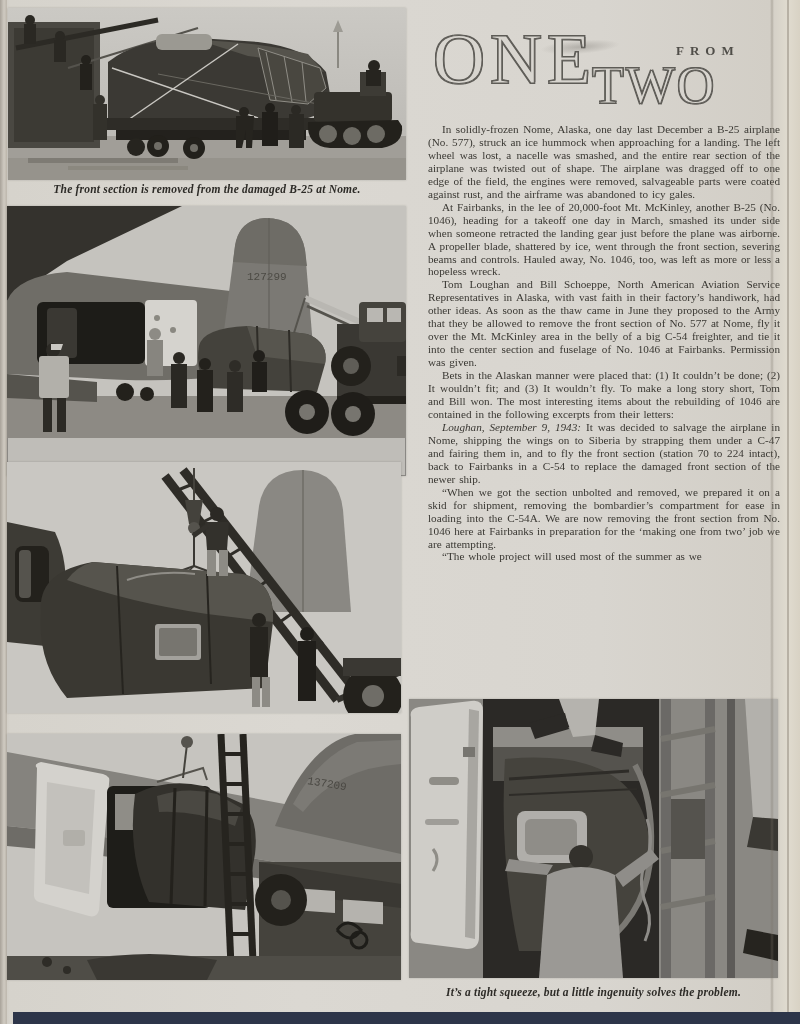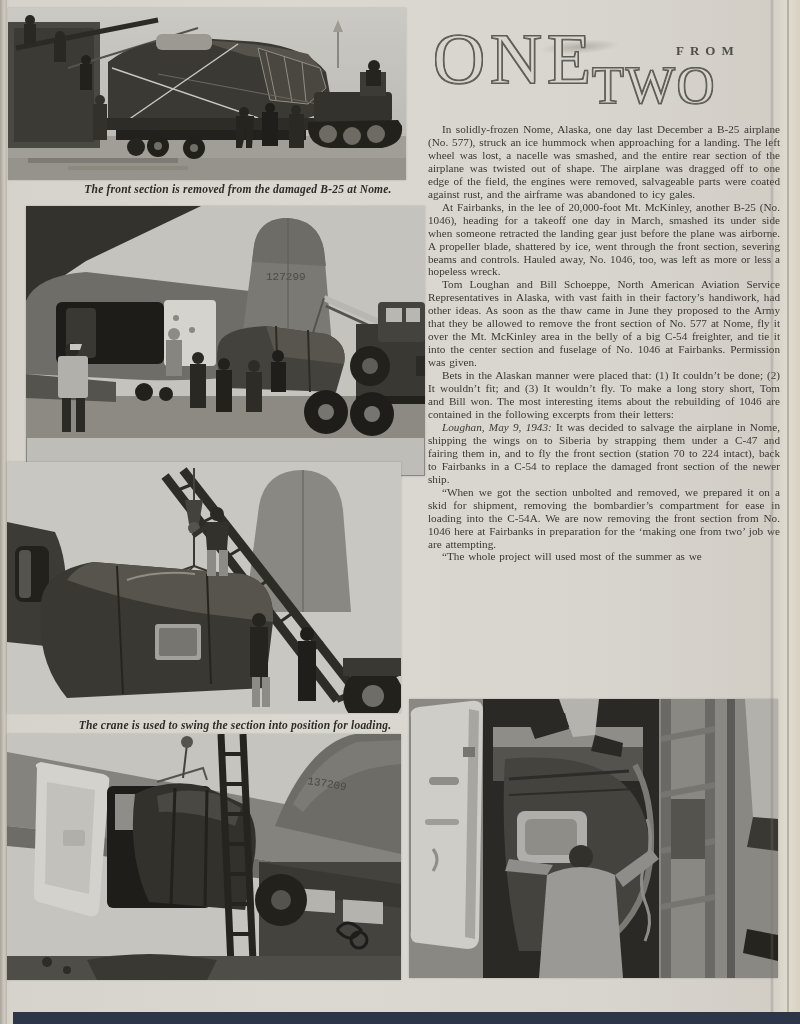--- a/index.html
+++ b/index.html
@@ -10,21 +10,21 @@
         background:linear-gradient(90deg,#a8a299 0,#cfcac1 4px,#bdb7ad 7px);}
   .crease{position:absolute;left:770px;top:0;width:4px;height:1024px;
         background:linear-gradient(90deg,rgba(120,112,100,0),rgba(120,112,100,.35),rgba(120,112,100,0));}
   .edge-right-line{position:absolute;left:787px;top:0;width:2px;height:1024px;background:rgba(110,100,85,.35);}
   .navy-bar{position:absolute;left:13px;top:1012px;width:787px;height:12px;background:#2d3549;}
 
   .photo{position:absolute;overflow:hidden;box-shadow:inset 0 0 0 1px rgba(40,38,34,.35), 0 0 2px rgba(60,56,50,.25);background:#bfbdb8;}
   .photo svg{display:block;}
 
   .caption{position:absolute;text-align:center;font-style:italic;font-weight:bold;
-        font-size:11.5px;line-height:13px;color:#2d2b27;letter-spacing:.2px;padding-left:31px;}
+        font-size:11.5px;line-height:13px;color:#2d2b27;letter-spacing:.2px;}
 
   .title-one{position:absolute;left:433px;top:23px;font-size:72px;line-height:1;letter-spacing:5px;
         color:#d8d5cf;font-family:"Liberation Serif",serif;
         text-shadow:-1px -1px 0 #5e5c57,1px -1px 0 #5e5c57,-1px 1px 0 #5e5c57,1px 1px 0 #5e5c57;
         text-align:center;
         -webkit-text-stroke:1px #5e5c57;}
   .title-two{position:absolute;left:592px;top:60px;font-size:52px;line-height:1;letter-spacing:2px;
         color:#d8d5cf;font-family:"Liberation Serif",serif;
         text-shadow:-1px -1px 0 #5e5c57,1px -1px 0 #5e5c57,-1px 1px 0 #5e5c57,1px 1px 0 #5e5c57;
         -webkit-text-stroke:1px #5e5c57;}
@@ -117,21 +117,21 @@
         <circle cx="368" cy="126" r="9" fill="#6d6b64"></circle>
         <line x1="330" y1="20" x2="330" y2="60" stroke="#8a8881" stroke-width="2"></line>
         <path d="M325 24 L335 24 L330 12 Z" fill="#9d9b94"></path>
       </g>
       <rect x="20" y="150" width="150" height="5" fill="#7e7b74"></rect>
       <rect x="60" y="158" width="120" height="4" fill="#8b887f"></rect>
     </svg>
   </div>
   <div class="caption" style="left:8px;top:183px;width:398px;">The front section is removed from the damaged B-25 at Nome.</div>
 
-  <div class="photo" style="left:7px;top:206px;width:399px;height:270px;margin-left:19px;">
+  <div class="photo" style="left:7px;top:206px;width:399px;height:270px;">
     <svg width="399" height="232" viewBox="0 0 399 232">
       <rect width="399" height="232" fill="#c5c3be"></rect>
       <rect y="190" width="399" height="42" fill="#8d8a84"></rect>
 
       <path d="M0 0 L175 0 L60 55 L0 95 Z" fill="#34322d"></path>
 
       <g>
         <path d="M0 95 Q10 70 60 66 L250 88 Q270 95 268 120 L260 160 Q200 180 80 172 L0 168 Z" fill="#6f6d67"></path>
         <rect x="30" y="96" width="108" height="62" rx="6" fill="#1d1c18"></rect>
         <rect x="40" y="102" width="30" height="50" rx="4" fill="#3a3833"></rect>
@@ -259,21 +259,20 @@
       <rect x="245" y="215" width="8" height="30" fill="#8d8b85"></rect>
         <rect x="255" y="215" width="8" height="30" fill="#8d8b85"></rect>
       <circle cx="300" cy="172" r="7" fill="#201e1a"></circle>
         <rect x="291" y="179" width="18" height="60" fill="#201e1a"></rect>
 
       <circle cx="366" cy="234" r="30" fill="#23211c"></circle>
         <circle cx="366" cy="234" r="11" fill="#6f6d67"></circle>
       <rect x="336" y="196" width="58" height="18" fill="#3a3833"></rect>
     </svg>
   </div>
-  <div class="caption" style="left:7px;top:719px;width:394px;">The crane is used to swing the section into position for loading.</div>
 
   <div class="photo" style="left:7px;top:734px;width:394px;height:246px;">
     <svg width="394" height="246" viewBox="0 0 394 246">
       <rect width="394" height="246" fill="#c6c4bf"></rect>
 
       <path d="M0 18 Q120 40 394 92 L394 150 Q180 110 0 92 Z" fill="#85837e"></path>
       <path d="M0 92 Q180 110 394 150 L394 170 Q180 128 0 112 Z" fill="#6e6c67"></path>
 
       <g>
         <path d="M268 92 Q300 10 348 0 L394 0 L394 120 Z" fill="#6e6c67"></path>
@@ -382,31 +381,32 @@
         <rect x="262" y="100" width="34" height="60" fill="#55534e"></rect>
       </g>
 
       <g>
         <path d="M336 0 L369 0 L369 120 L344 118 Z" fill="#b3b1ac"></path>
         <path d="M344 118 L369 120 L369 152 L338 148 Z" fill="#3a3833"></path>
         <path d="M338 230 L369 236 L369 262 L334 254 Z" fill="#26241f"></path>
       </g>
     </svg>
   </div>
+  <div class="caption" style="left:409px;top:986px;width:369px;">It’s a tight squeeze, but a little ingenuity solves the problem.</div>
 
   <div class="title-one">ONE</div>
   <div class="title-from">FROM</div>
   <div class="title-two">TWO</div>
 
   <div class="bodycol">
     <p><span>In solidly-frozen Nome, Alaska, one day last December a B-25 airplane (No. 577), struck an ice hummock when approaching for a landing. The left wheel was lost, a nacelle was smashed, and the entire rear section of the airplane was twisted out of shape. The airplane was dragged off to one edge of the field, the engines were removed, salvageable parts were coated against rust, and the airframe was abandoned to icy gales.</span></p>
     <p><span>At Fairbanks, in the lee of 20,000-foot Mt. McKinley, another B-25 (No. 1046), heading for a takeoff one day in March, smashed its under side when someone retracted the landing gear just before the plane was airborne. A propeller blade, shattered by ice, went through the front section, severing beams and controls. Hauled away, No. 1046, too, was left as more or less a hopeless wreck.</span></p>
     <p><span>Tom Loughan and Bill Schoeppe, North American Aviation Service Representatives in Alaska, with vast faith in their factory’s handiwork, had other ideas. As soon as the thaw came in June they proposed to the Army that they be allowed to remove the front section of No. 577 at Nome, fly it over the Mt. McKinley area in the belly of a big C-54 freighter, and tie it into the center section and fuselage of No. 1046 at Fairbanks. Permission was given.</span></p>
     <p><span>Bets in the Alaskan manner were placed that: (1) It couldn’t be done; (2) It wouldn’t fit; and (3) It wouldn’t fly. To make a long story short, Tom and Bill won. The most interesting items about the rebuilding of 1046 are contained in the following excerpts from their letters:</span></p>
-    <p><span class="lead">Loughan, May 9, 1943:</span> <span>It was decided to salvage the airplane in Nome, shipping the wings on to Siberia by strapping them under a C-47 and fairing them in, and to fly the front section (station 70 to 224 intact), back to Fairbanks in a C-54 to replace the damaged front section of the newer ship.</span></p>
+    <p><span class="lead">Loughan, September 9, 1943:</span> <span>It was decided to salvage the airplane in Nome, shipping the wings on to Siberia by strapping them under a C-47 and fairing them in, and to fly the front section (station 70 to 224 intact), back to Fairbanks in a C-54 to replace the damaged front section of the newer ship.</span></p>
     <p><span>“When we got the section unbolted and removed, we prepared it on a skid for shipment, removing the bombardier’s compartment for ease in loading into the C-54A. We are now removing the front section from No. 1046 here at Fairbanks in preparation for the ‘making one from two’ job we are attempting.</span></p>
     <p><span>“The whole project will used most of the summer as we</span></p>
   </div>
 
   <div class="crease"></div>
   <div class="edge-right-line"></div>
   <div class="navy-bar"></div>
 </div>
 
 </body></html>

